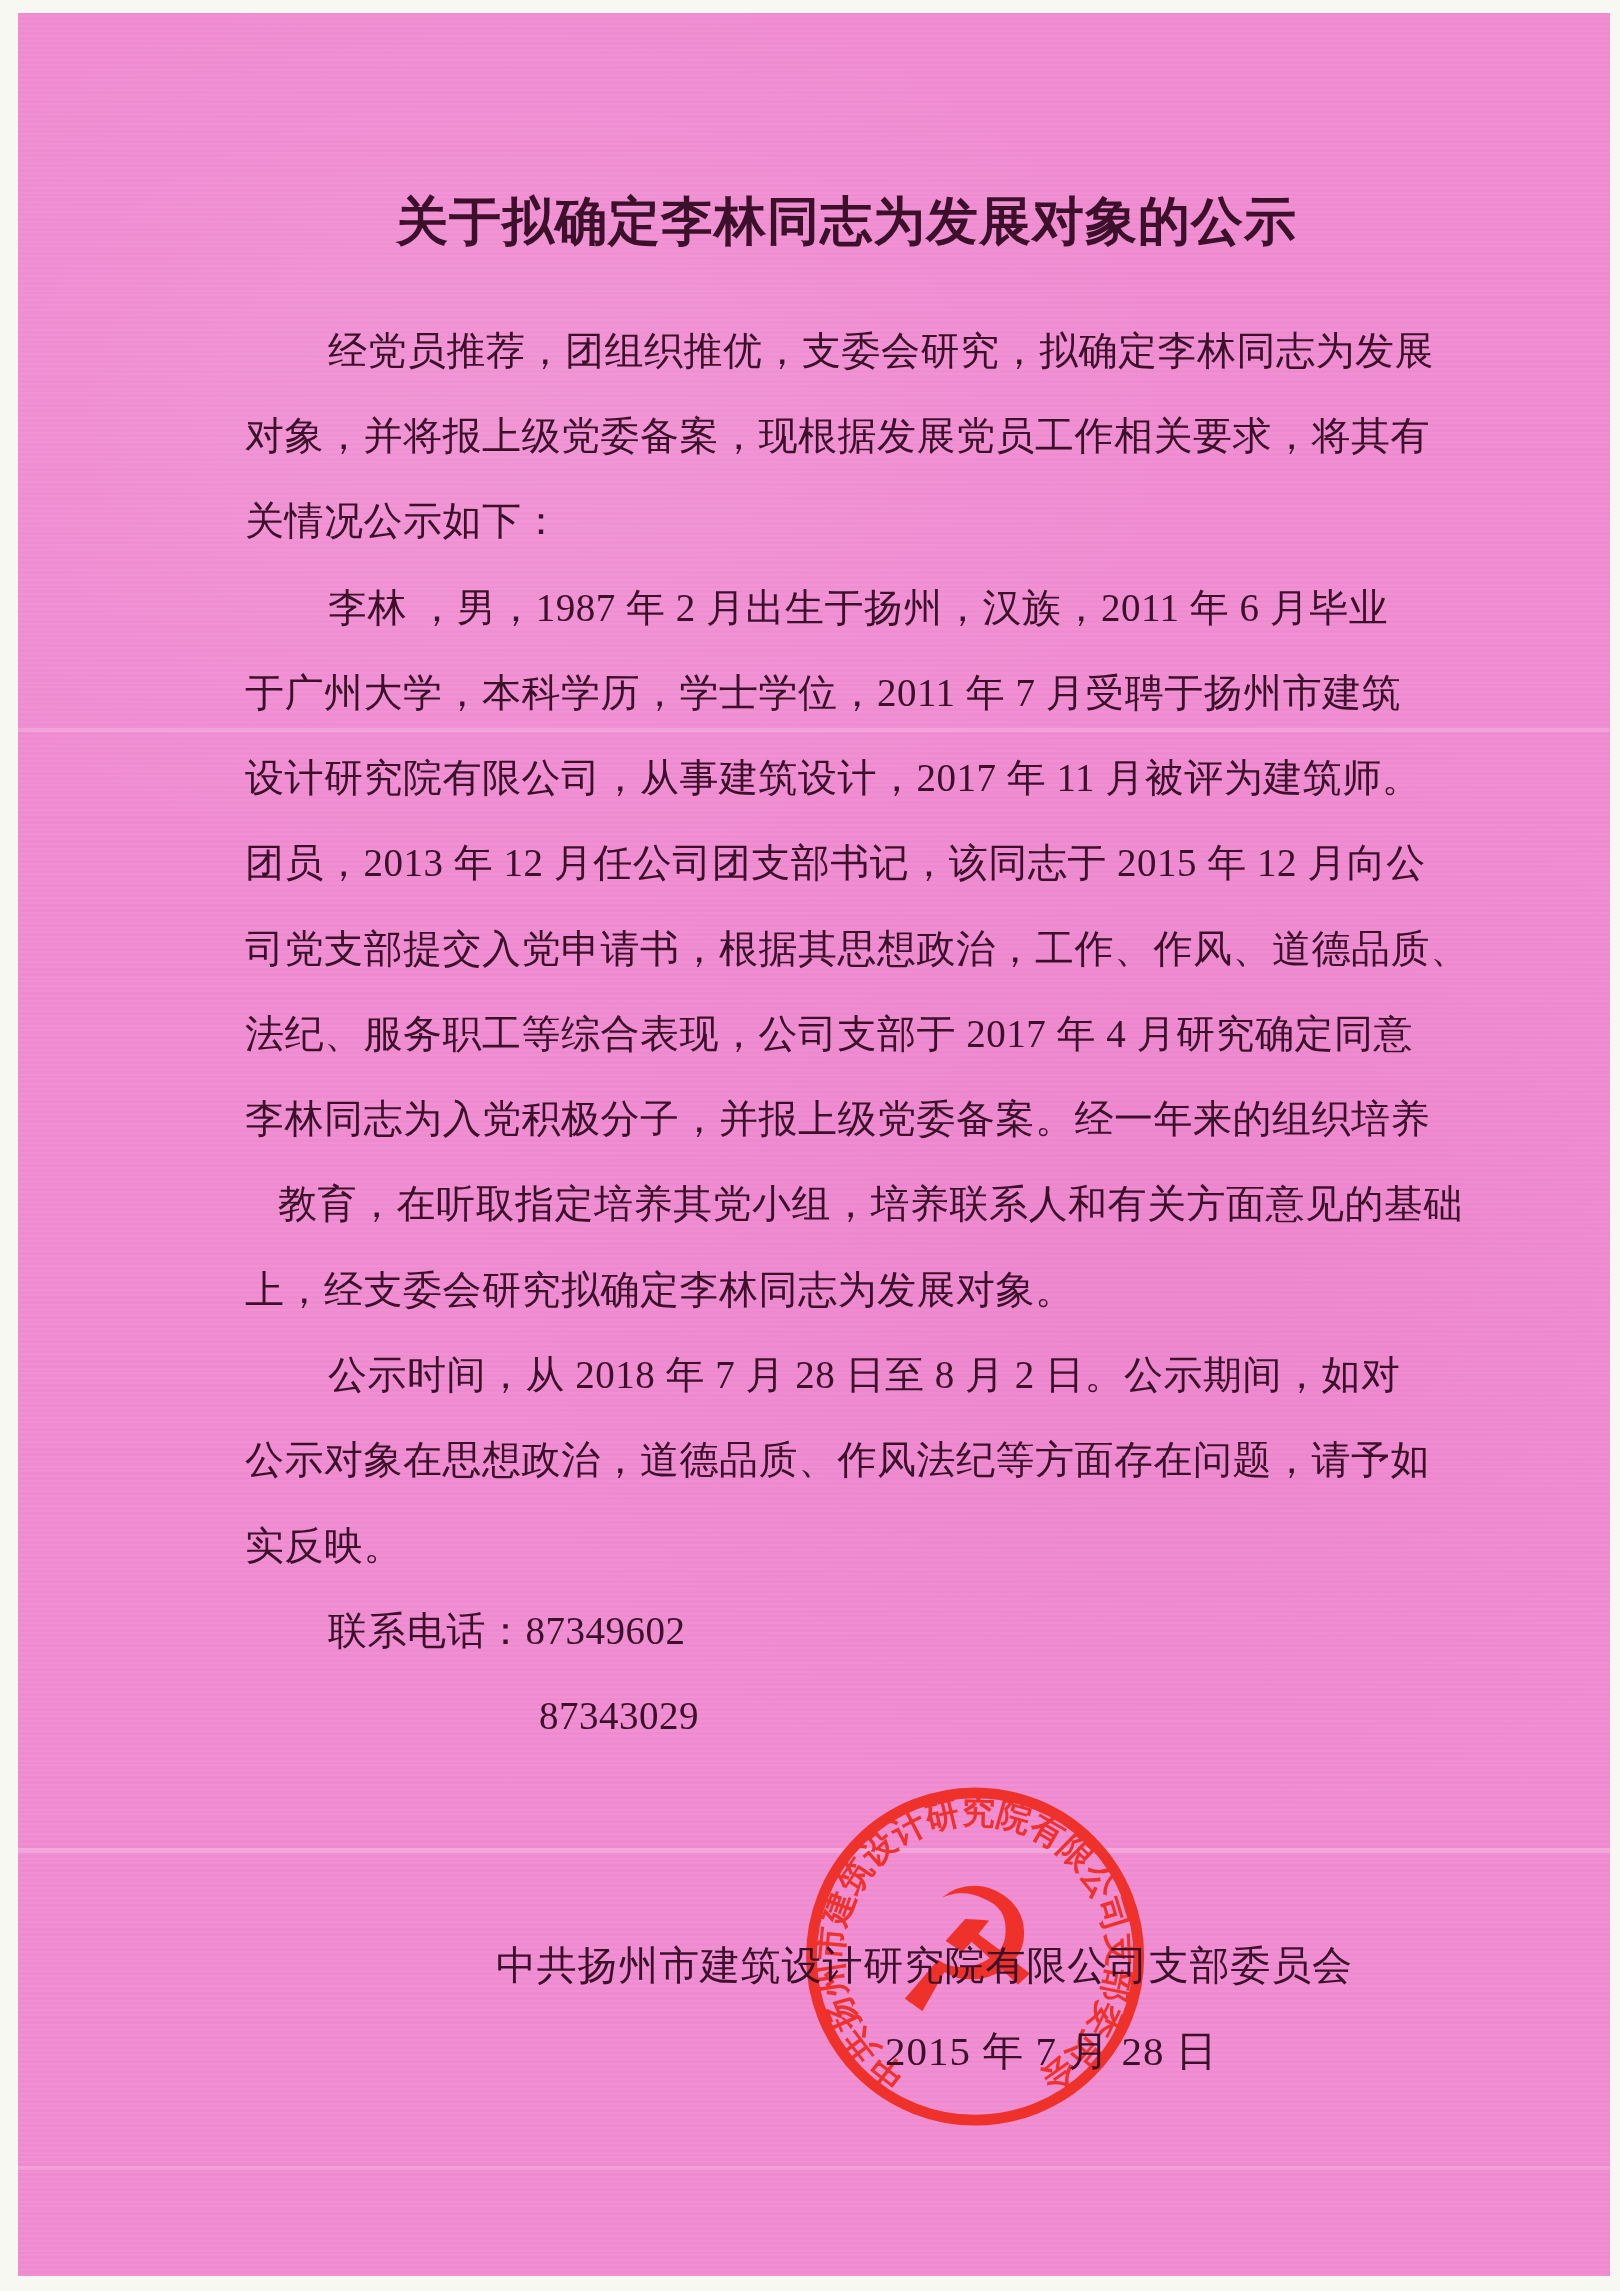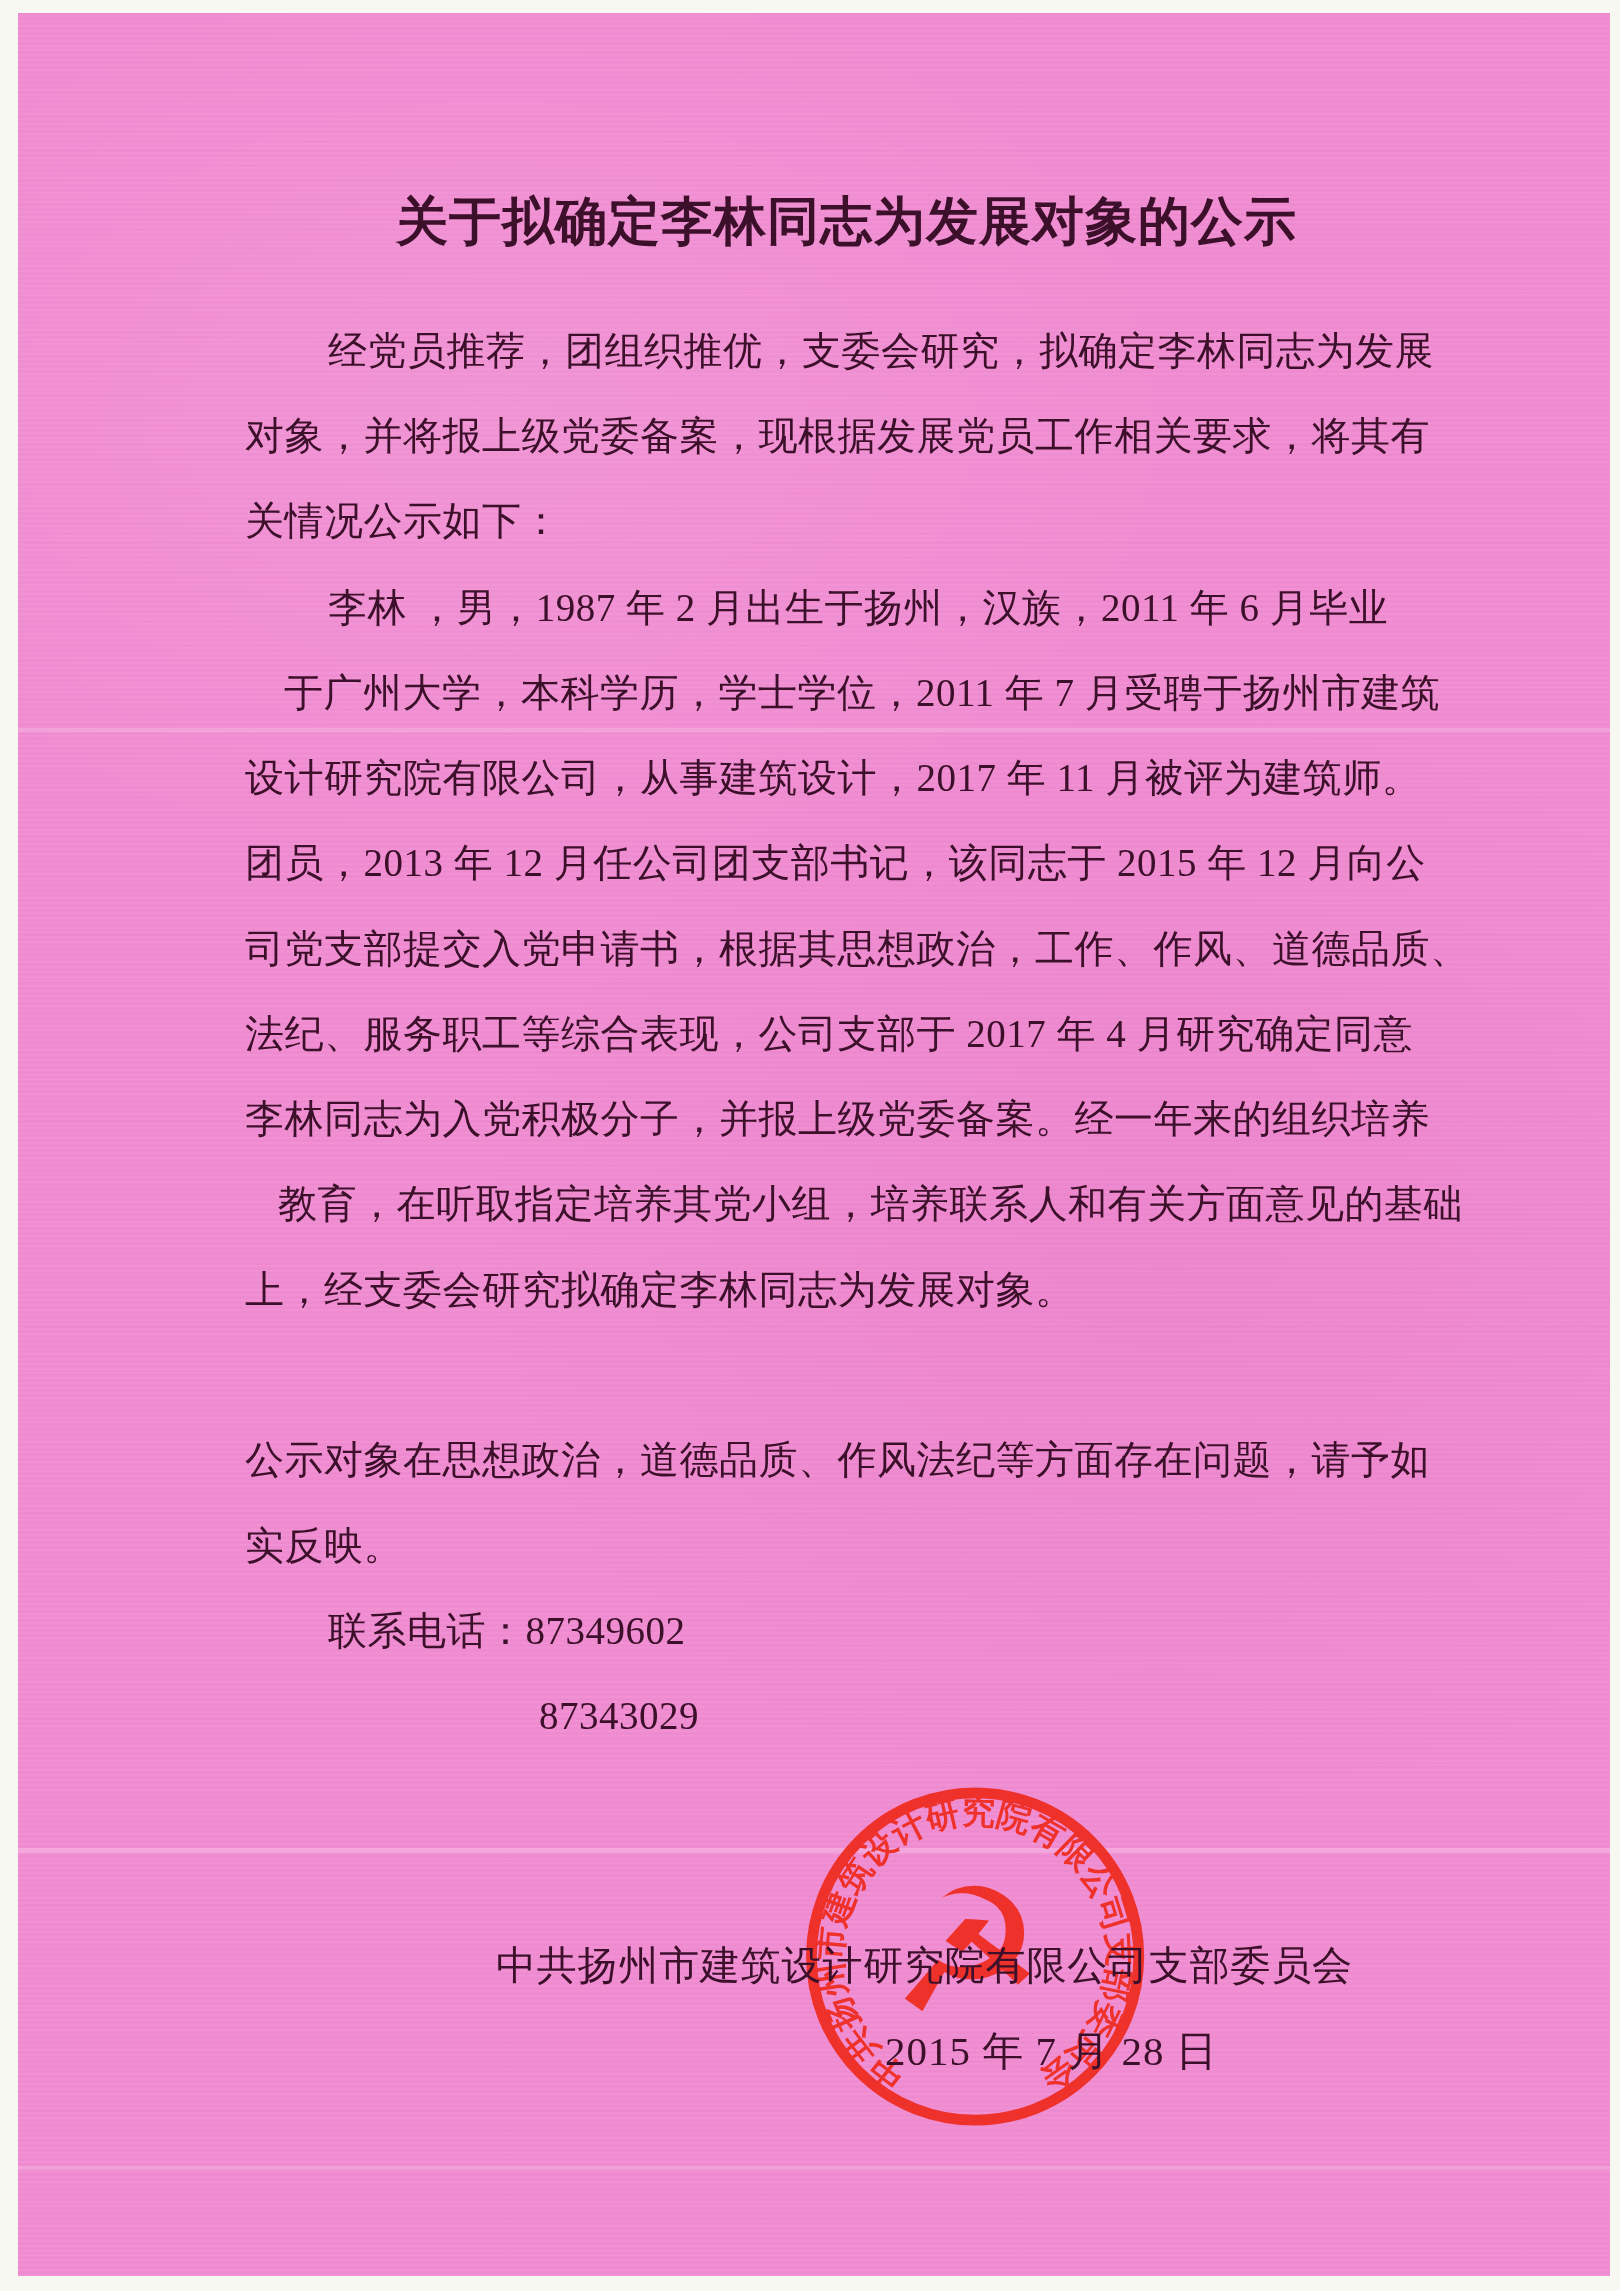--- a/index.html
+++ b/index.html
@@ -92,29 +92,30 @@
     <text class="seal-emblem" x="987" y="2052" font-size="175" fill="#ee2b1e" text-anchor="middle">☭</text>
   </svg>
 
   <div class="txt title">关于拟确定李林同志为发展对象的公示</div>
 
   <div class="txt line" style="top:308px;left:328px;text-align:right;">经党员推荐，团组织推优，支委会研究，拟确定李林同志为发展</div>
   <div class="txt line" style="top:393px;left:245px;">对象，并将报上级党委备案，现根据发展党员工作相关要求，将其有</div>
   <div class="txt line" style="top:478px;left:245px;">关情况公示如下：</div>
 
   <div class="txt line" style="top:565px;left:328px;">李林 ，男，1987 年 2 月出生于扬州，汉族，2011 年 6 月毕业</div>
-  <div class="txt line" style="top:650px;left:245px;margin-left:39px;">于广州大学，本科学历，学士学位，2011 年 7 月受聘于扬州市建筑</div>
+  <div class="txt line" style="top:650px;left:245px;">于广州大学，本科学历，学士学位，2011 年 7 月受聘于扬州市建筑</div>
   <div class="txt line" style="top:735px;left:245px;">设计研究院有限公司，从事建筑设计，2017 年 11 月被评为建筑师。</div>
   <div class="txt line" style="top:820px;left:245px;">团员，2013 年 12 月任公司团支部书记，该同志于 2015 年 12 月向公</div>
   <div class="txt line" style="top:906px;left:245px;">司党支部提交入党申请书，根据其思想政治，工作、作风、道德品质、</div>
   <div class="txt line" style="top:991px;left:245px;">法纪、服务职工等综合表现，公司支部于 2017 年 4 月研究确定同意</div>
   <div class="txt line" style="top:1076px;left:245px;">李林同志为入党积极分子，并报上级党委备案。经一年来的组织培养</div>
   <div class="txt line" style="top:1161px;left:245px;margin-left:33px;">教育，在听取指定培养其党小组，培养联系人和有关方面意见的基础</div>
   <div class="txt line" style="top:1247px;left:245px;">上，经支委会研究拟确定李林同志为发展对象。</div>
 
+  <div class="txt line" style="top:1332px;left:328px;">公示时间，从 2018 年 7 月 28 日至 8 月 2 日。公示期间，如对</div>
   <div class="txt line" style="top:1417px;left:245px;">公示对象在思想政治，道德品质、作风法纪等方面存在问题，请予如</div>
   <div class="txt line" style="top:1503px;left:245px;">实反映。</div>
 
   <div class="txt line" style="top:1588px;left:328px;text-align:center;">联系电话：87349602</div>
   <div class="txt line" style="top:1673px;left:539px;">87343029</div>
 
   <div class="txt sig">中共扬州市建筑设计研究院有限公司支部委员会</div>
   <div class="txt date">2015 年 7 月 28 日</div>
 
 </div>

